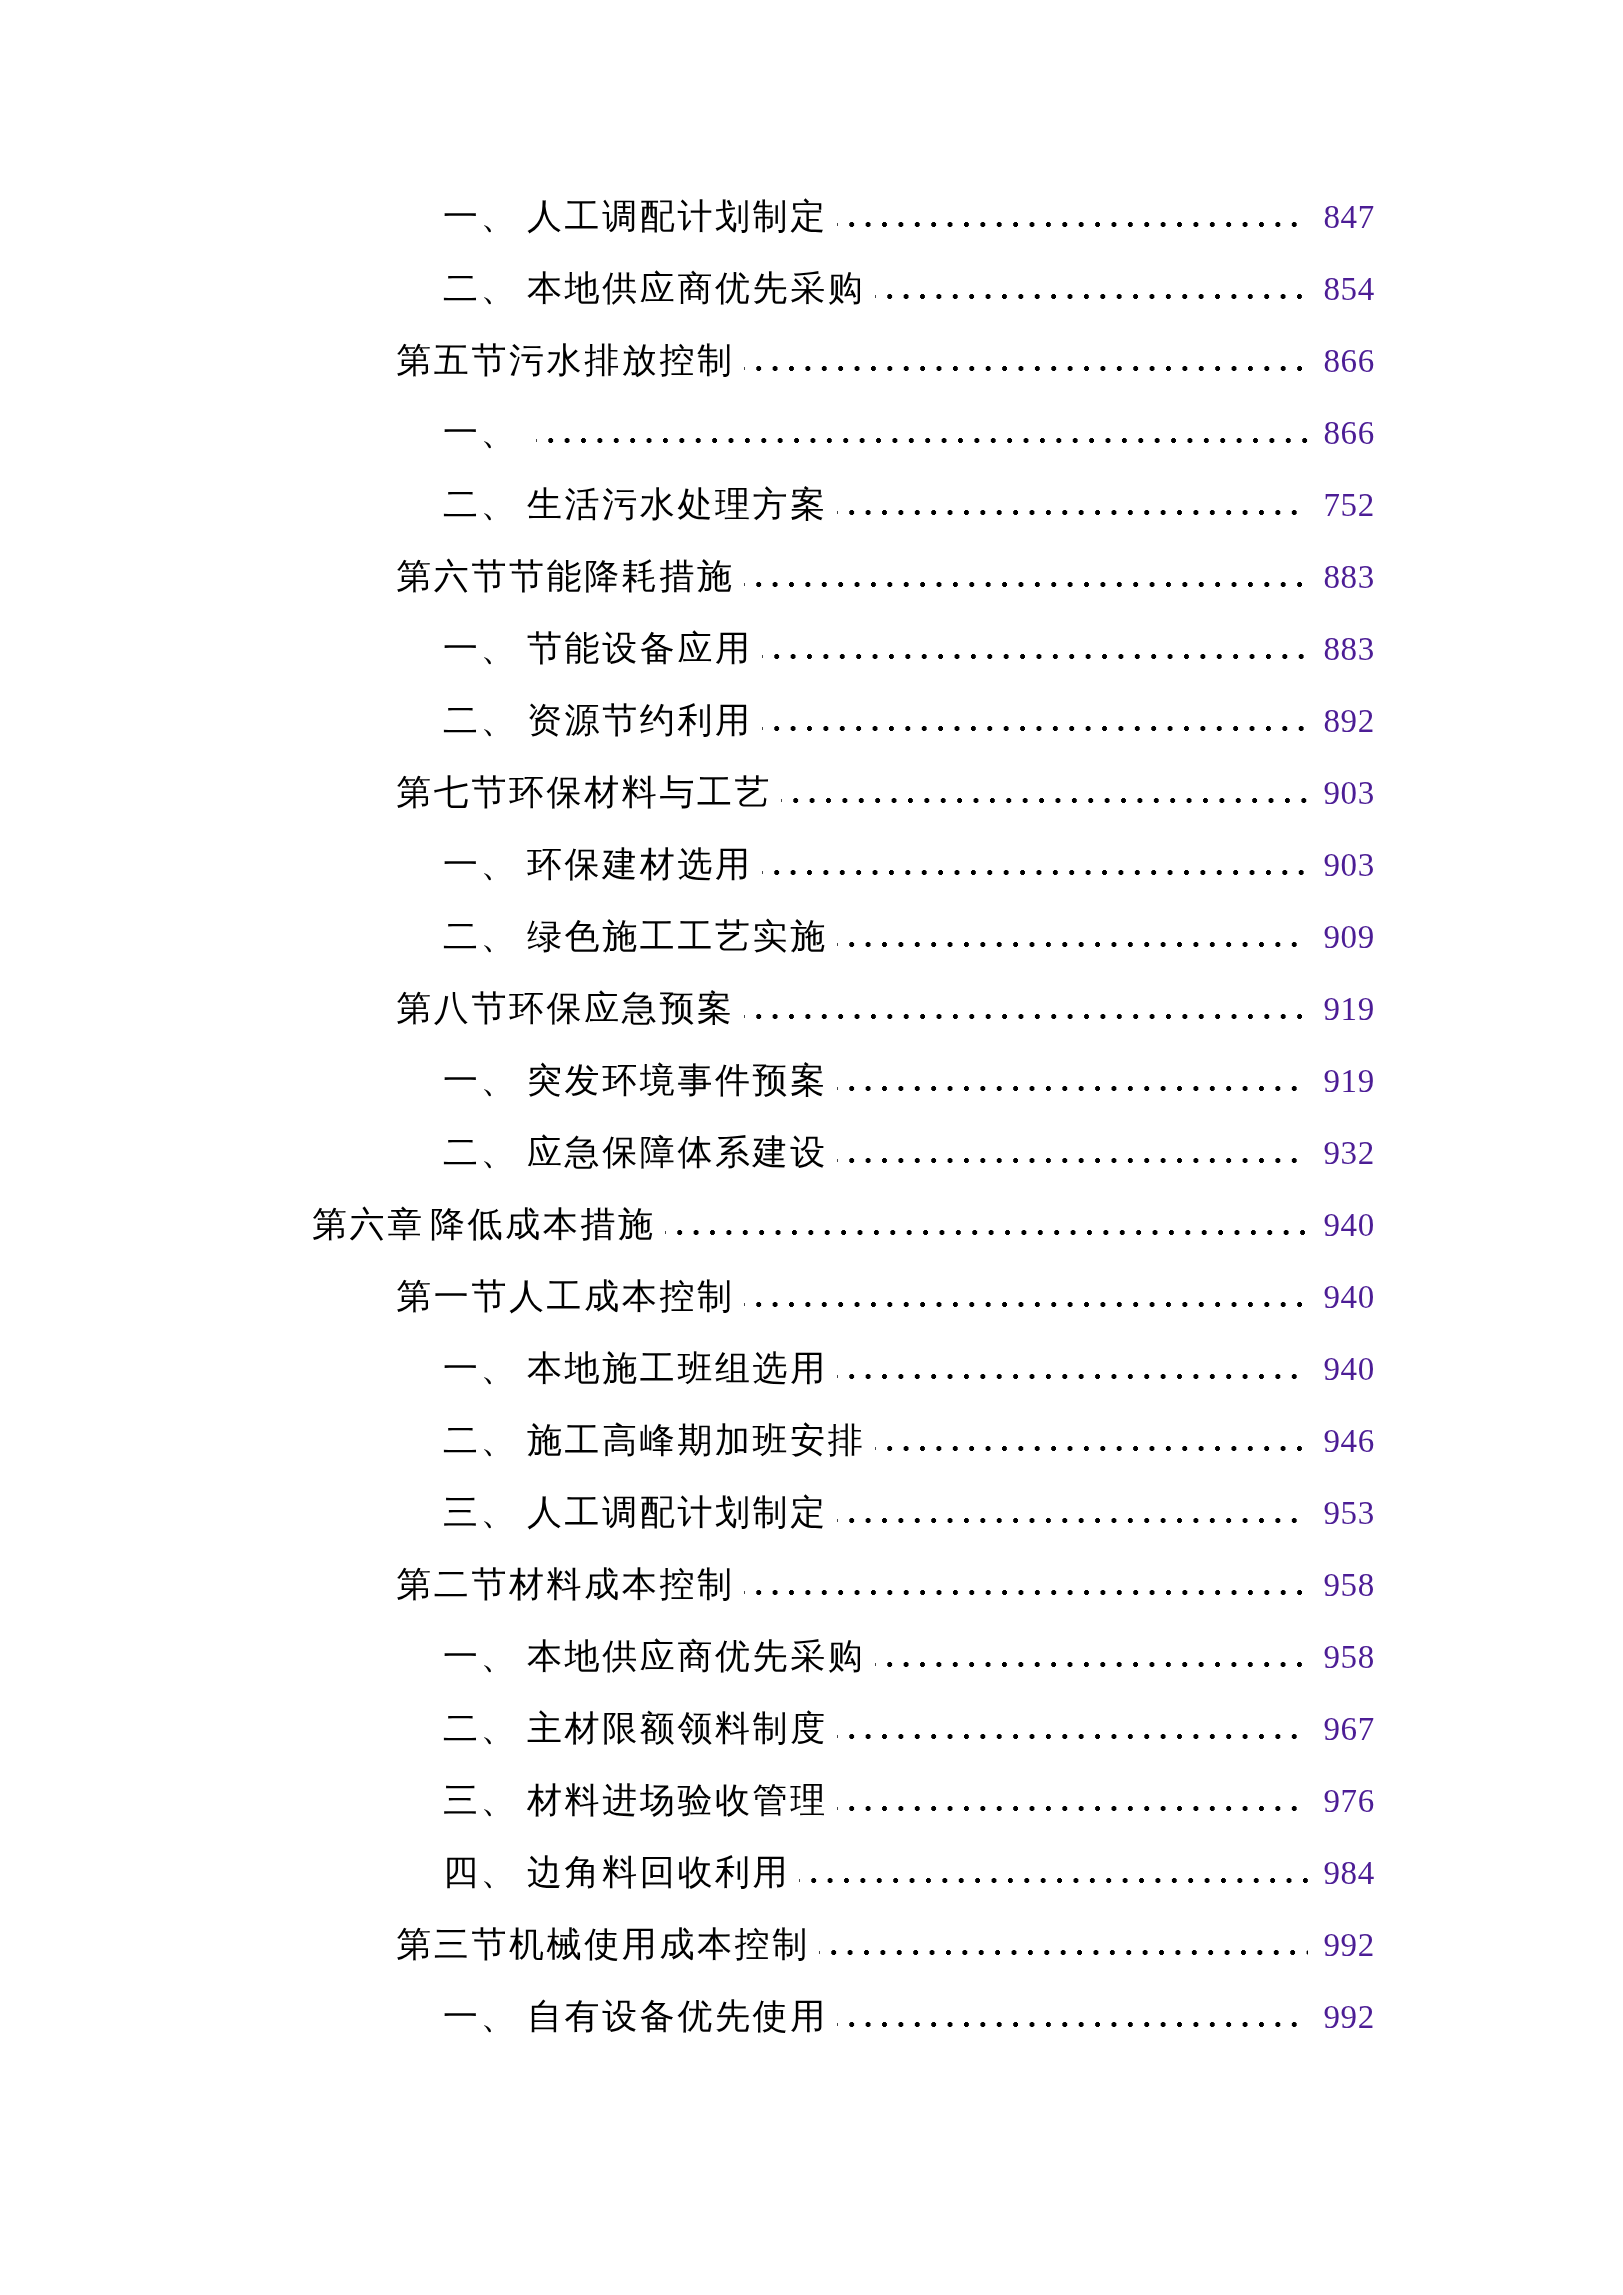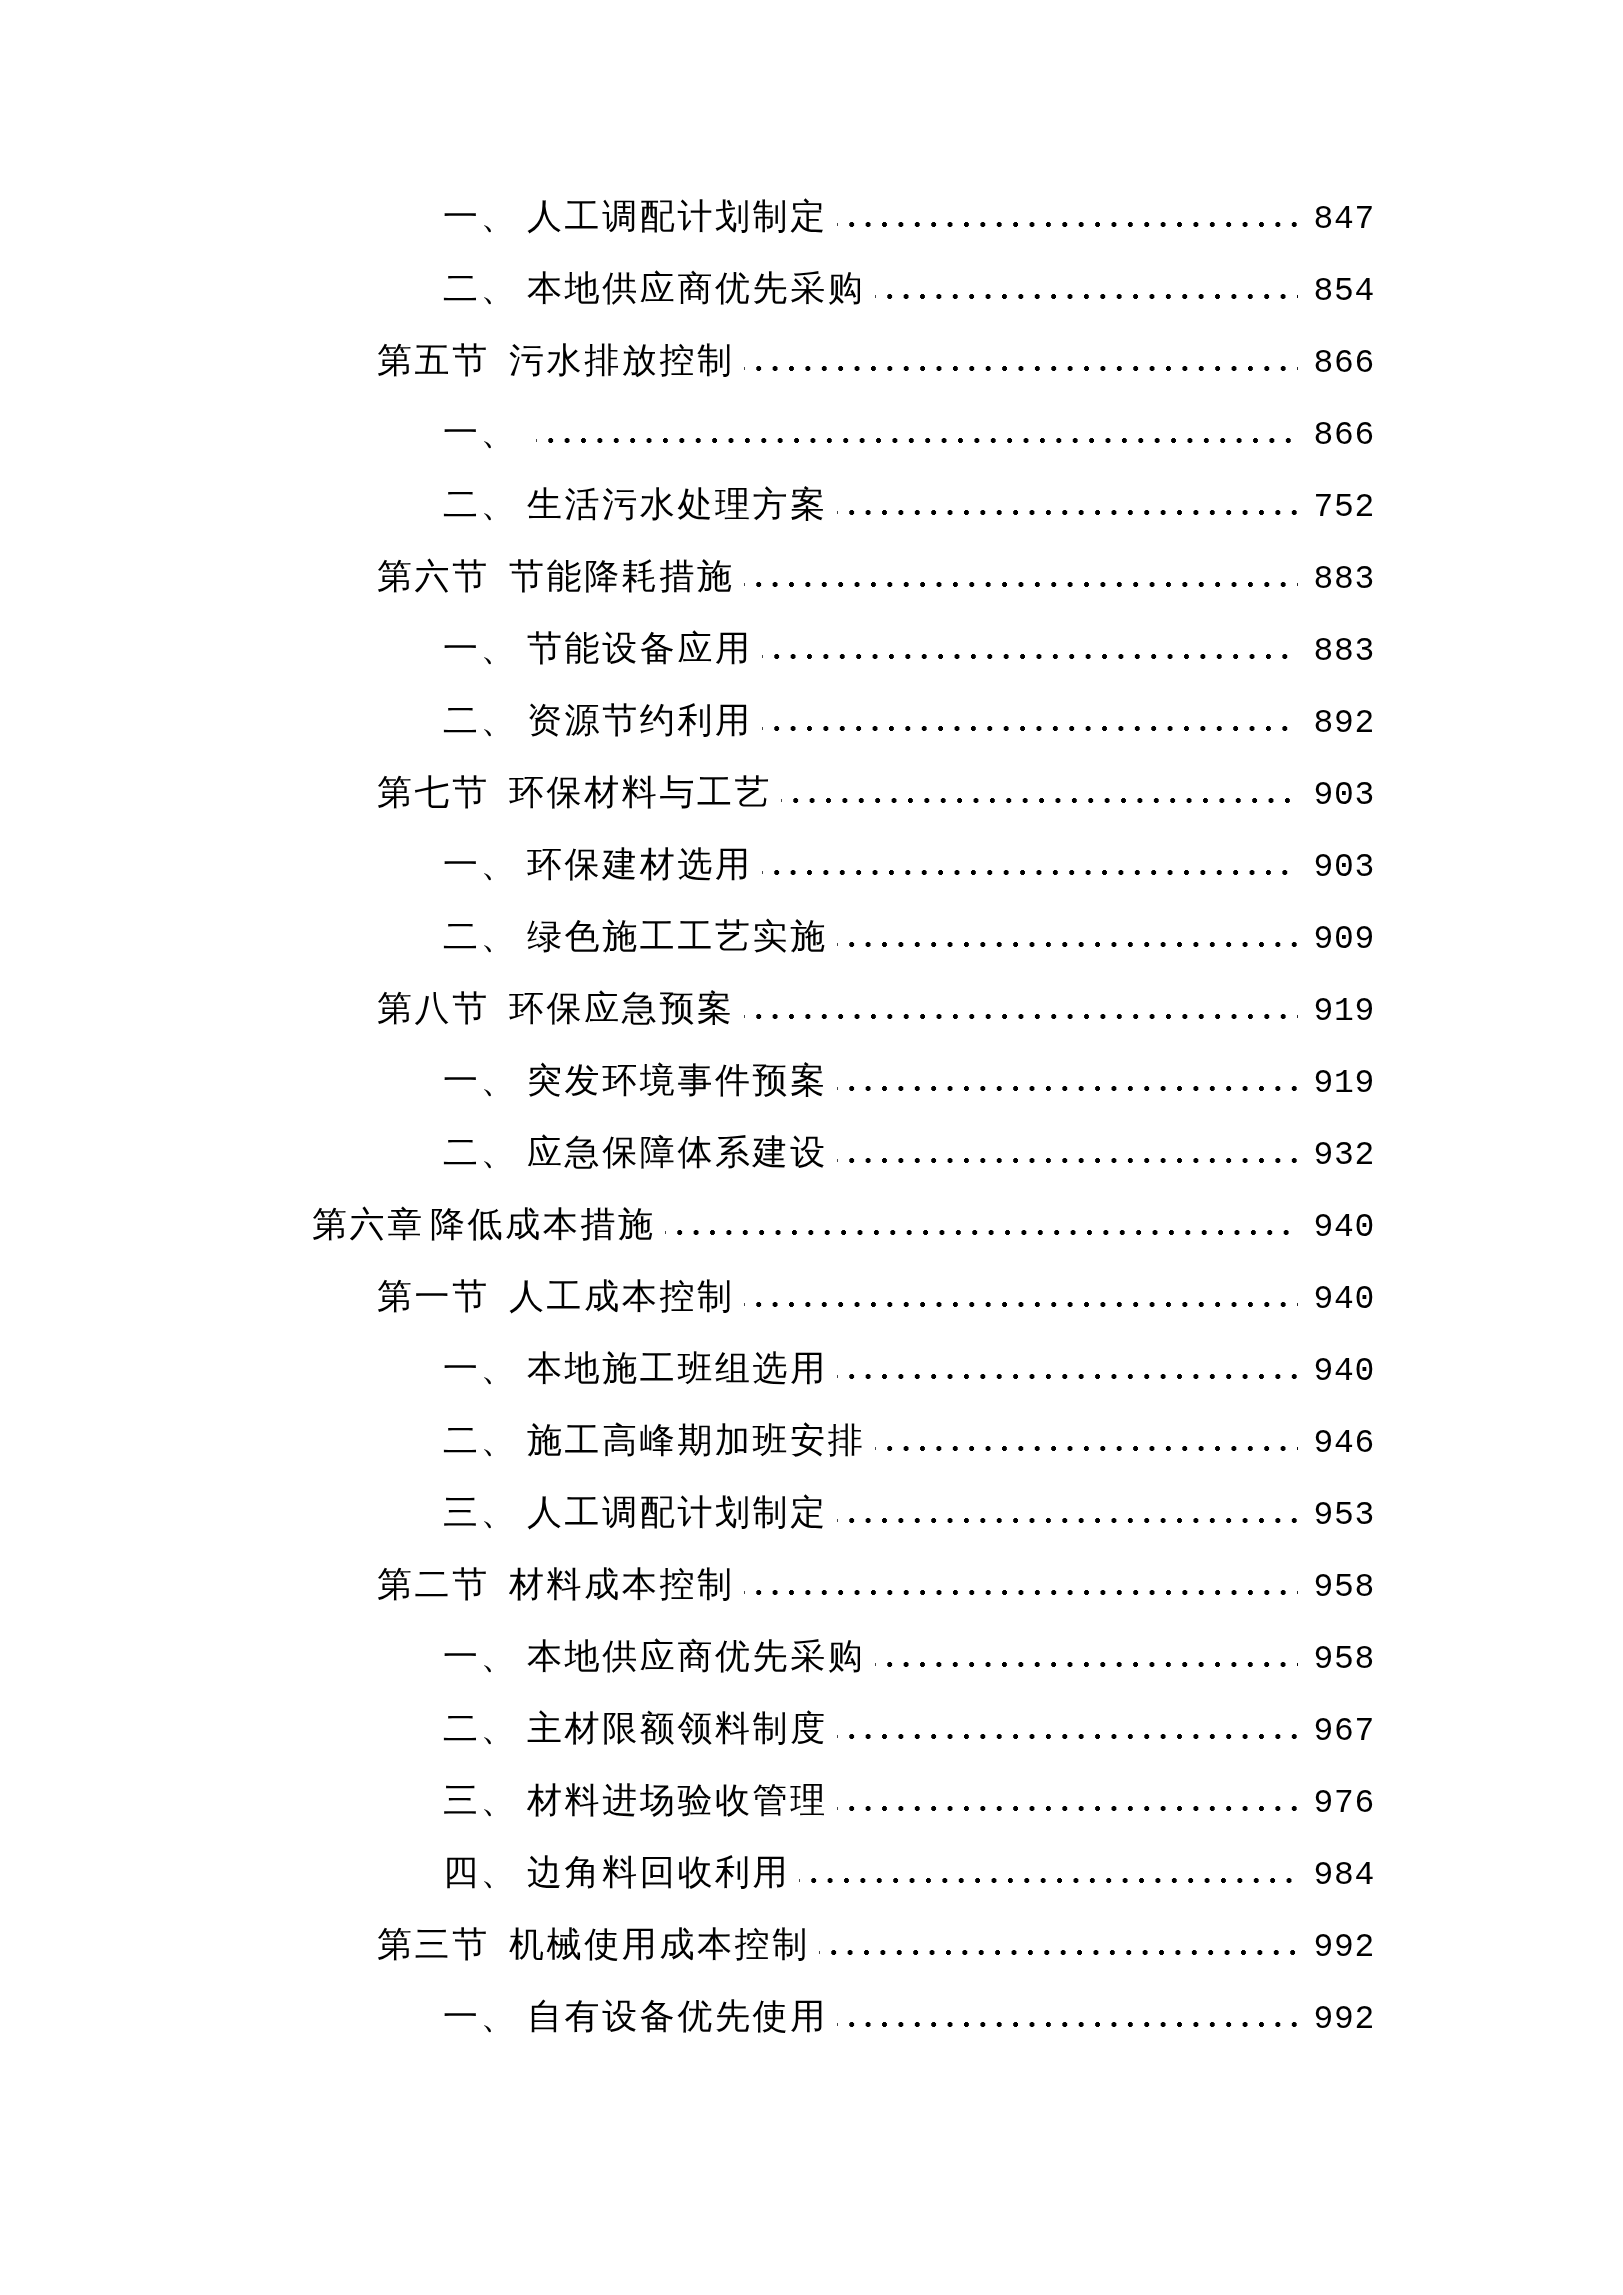--- a/index.html
+++ b/index.html
@@ -36,40 +36,40 @@
   .toc-row.lvl-3 { padding-left: 443px; }
 
   .entry-marker, .entry-title {
     font-family: "Liberation Serif", "DejaVu Serif", serif;
     font-size: 35px;
     letter-spacing: 2.6px;
     color: #000000;
     flex: 0 0 auto;
   }
   .lvl-1 .entry-marker { min-width: 118px; }
-  .lvl-2 .entry-marker { min-width: 132px; }
+  .lvl-2 .entry-marker { min-width: 132px; text-align: right; }
   .lvl-3 .entry-marker { min-width: 84px; }
 
   .dot-leader {
     flex: 1 1 auto;
     align-self: stretch;
     margin-left: 9.2px;
     margin-right: 15.7px;
     background-image: radial-gradient(circle at 8.2px 2.6px, #000000 2.3px, rgba(0,0,0,0) 2.7px);
     background-size: 16.4px 5.2px;
     background-repeat: repeat-x;
     background-position: 6.5px 41px;
   }
 
   .entry-page {
     flex: 0 0 auto;
-    font-family: Liberation Mono, monospace;
+    font-family: Liberation Serif, serif;
     font-size: 33px;
     letter-spacing: 0.7px;
-    color: #000000;
+    color: #4c1d95;
   }
 </style>
 </head>
 <body>
 
 <div class="doc-page">
   <div class="toc-list" id="toc-list">
       <div class="toc-row lvl-3">
         <span class="entry-marker">一、</span>
         <span class="entry-title">人工调配计划制定</span>

